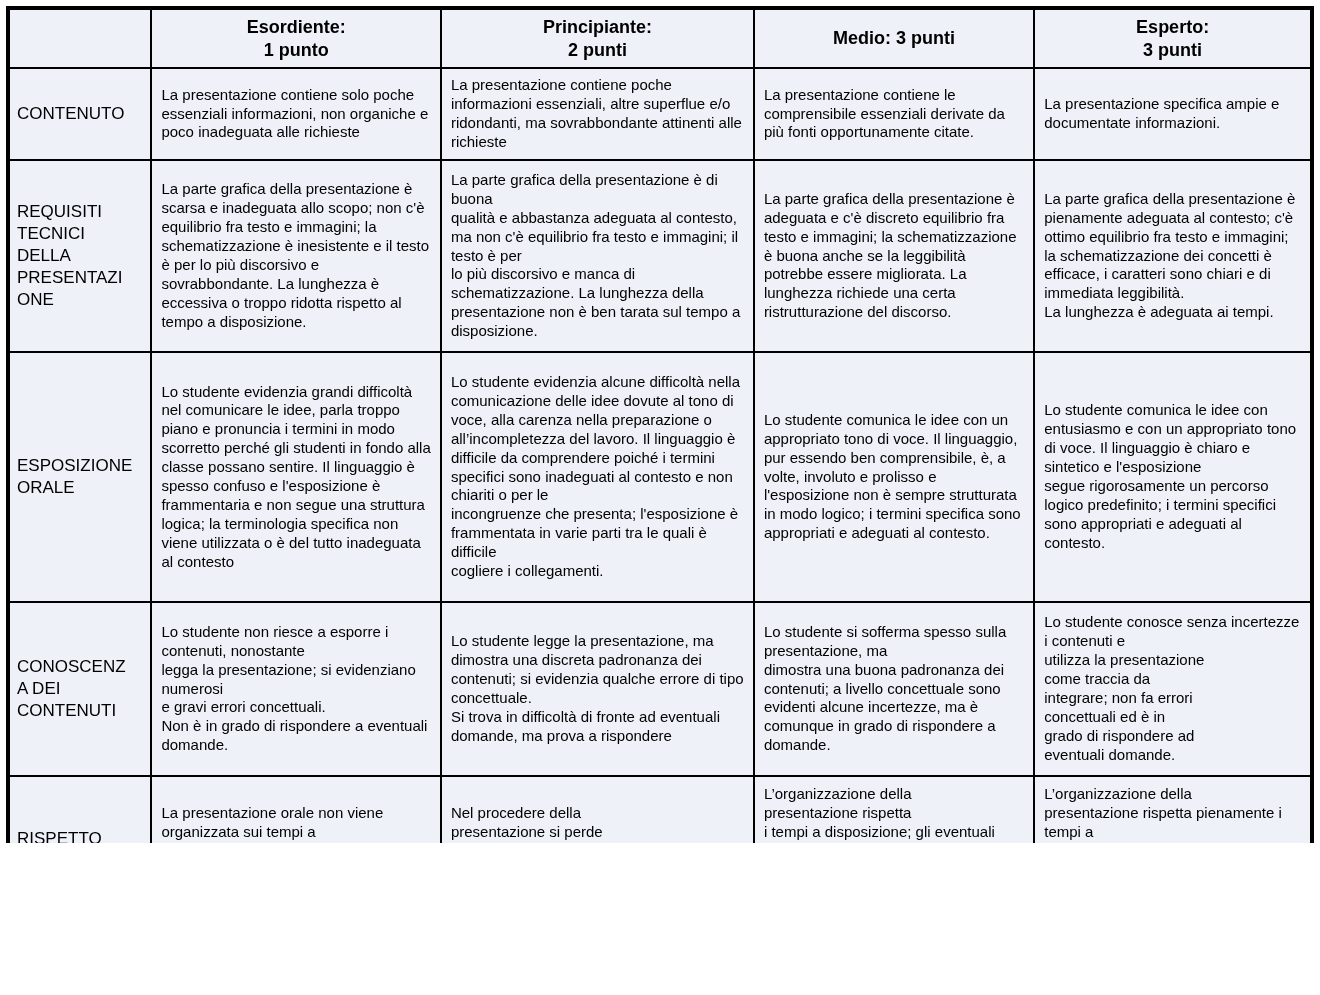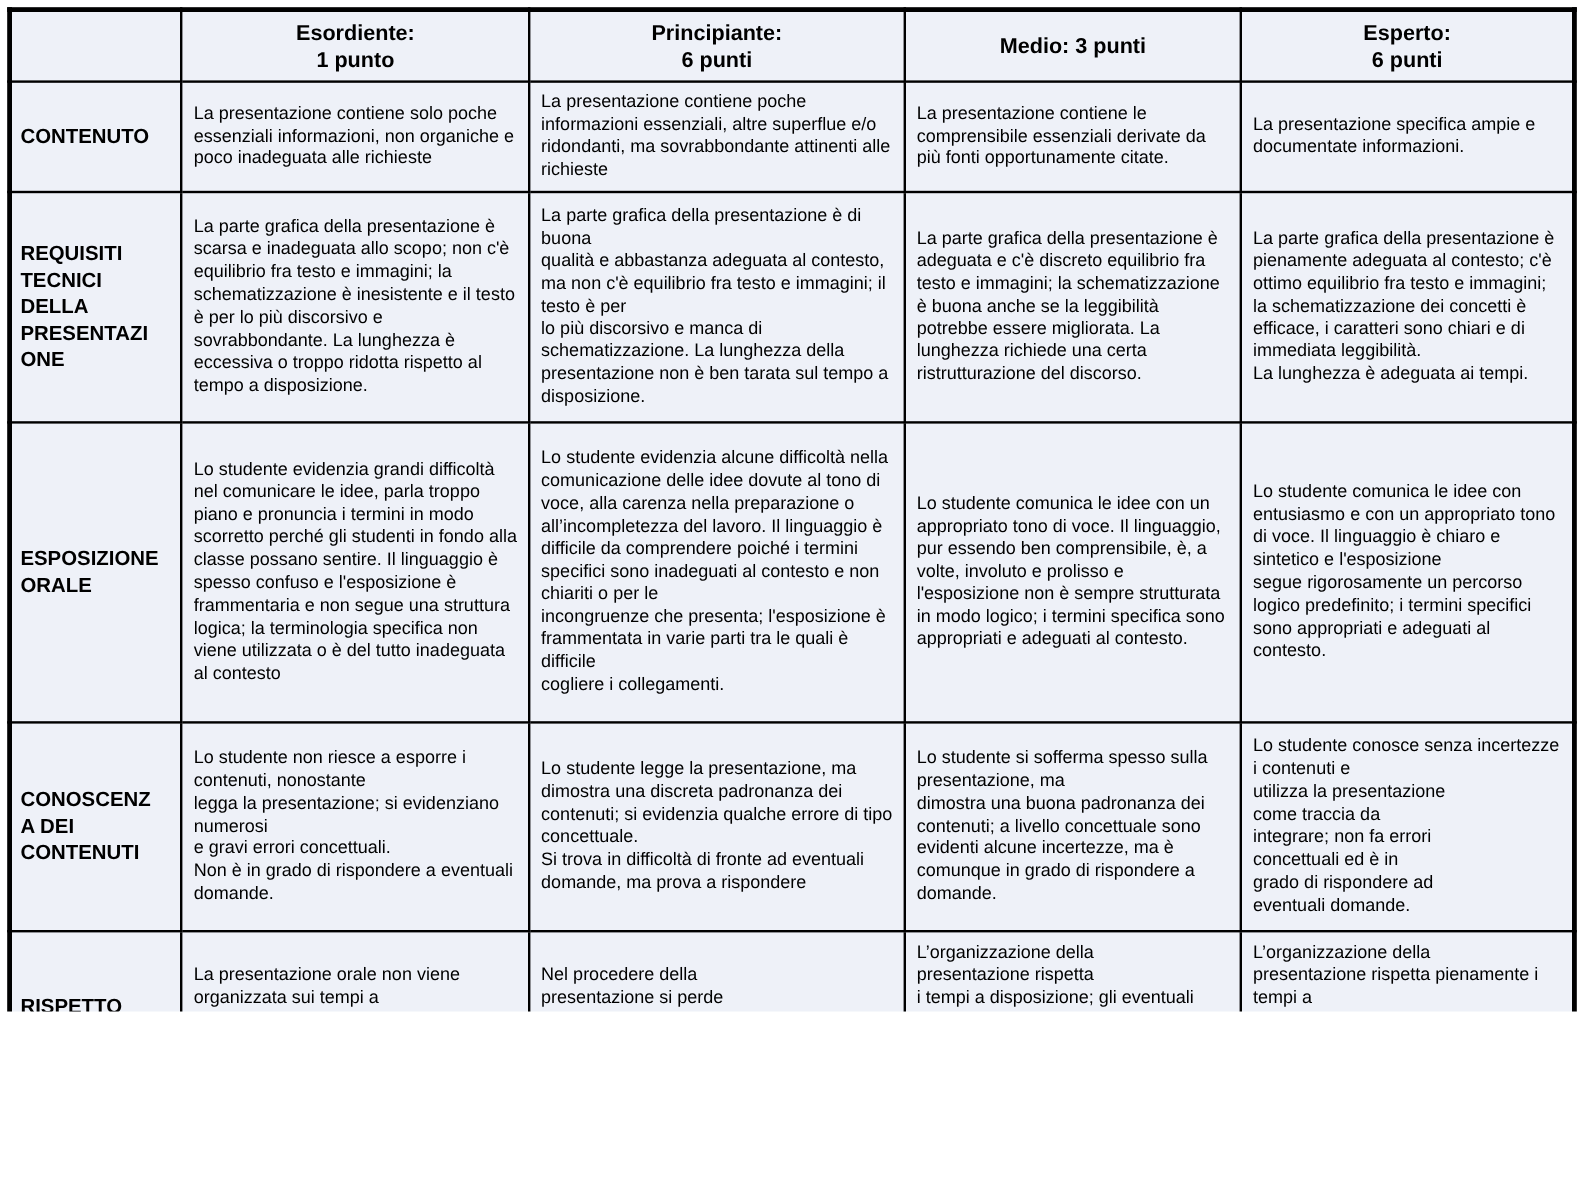--- a/index.html
+++ b/index.html
@@ -3,21 +3,21 @@
 <meta charset="utf-8">
 <style>
   html,body{margin:0;padding:0;background:#ffffff;}
   body{font-family:"Liberation Sans", sans-serif; color:#000;}
   .page{width:1320px;height:843px;box-sizing:border-box;padding:6px 6px 0 6px;background:#fff;}
   table.rubric{border-collapse:collapse;width:100%;table-layout:fixed;background:#eef1f8;}
   table.rubric, table.rubric td, table.rubric th{border:2px solid #000;}
   table.rubric{border:4px solid #000;}
   td,th{box-sizing:border-box;vertical-align:middle;padding:6px 9px;white-space:pre-line;overflow:hidden;}
   th.level{font-size:18px;font-weight:bold;text-align:center;line-height:1.25;}
-  td.crit{font-size:17px;font-weight:bold;line-height:1.3;padding-left:7px;}
+  td.crit{font-size:17px;font-weight:normal;line-height:1.3;padding-left:7px;}
   td.crit.center{text-align:left;}
   td.crit.left{text-align:left;}
   td.desc{font-size:15px;line-height:1.26;text-align:left;}
   tr.hdr{height:58px;}
   tr.r-contenuto{height:92px;}
   tr.r-requisiti{height:192px;}
   tr.r-esposizione{height:250px;}
   tr.r-conoscenza{height:174px;}
   tr.r-tempi{height:170px;}
   tr.foot{height:40px;}
@@ -36,24 +36,24 @@
       <col style="width:24%">
       <col style="width:21.5%">
       <col style="width:21.3%">
     </colgroup>
     <tbody>
         <tr class="hdr">
       <th class="level"></th>
       <th class="level">Esordiente:
 1 punto</th>
       <th class="level">Principiante:
-6 punti</th>
+2 punti</th>
       <th class="level">Medio: 3 punti</th>
       <th class="level">Esperto:
-6 punti</th>
+3 punti</th>
     </tr>
     <tr class="r-contenuto">
       <td class="crit left">CONTENUTO</td>
       <td class="desc">La presentazione contiene solo poche essenziali informazioni, non organiche e poco inadeguata alle richieste</td>
       <td class="desc">La presentazione contiene poche informazioni essenziali, altre superflue e/o ridondanti, ma sovrabbondante attinenti alle richieste</td>
       <td class="desc">La presentazione contiene le comprensibile essenziali derivate da più fonti opportunamente citate.</td>
       <td class="desc">La presentazione specifica ampie e documentate informazioni.</td>
     </tr>
     <tr class="r-requisiti">
       <td class="crit center">REQUISITI

